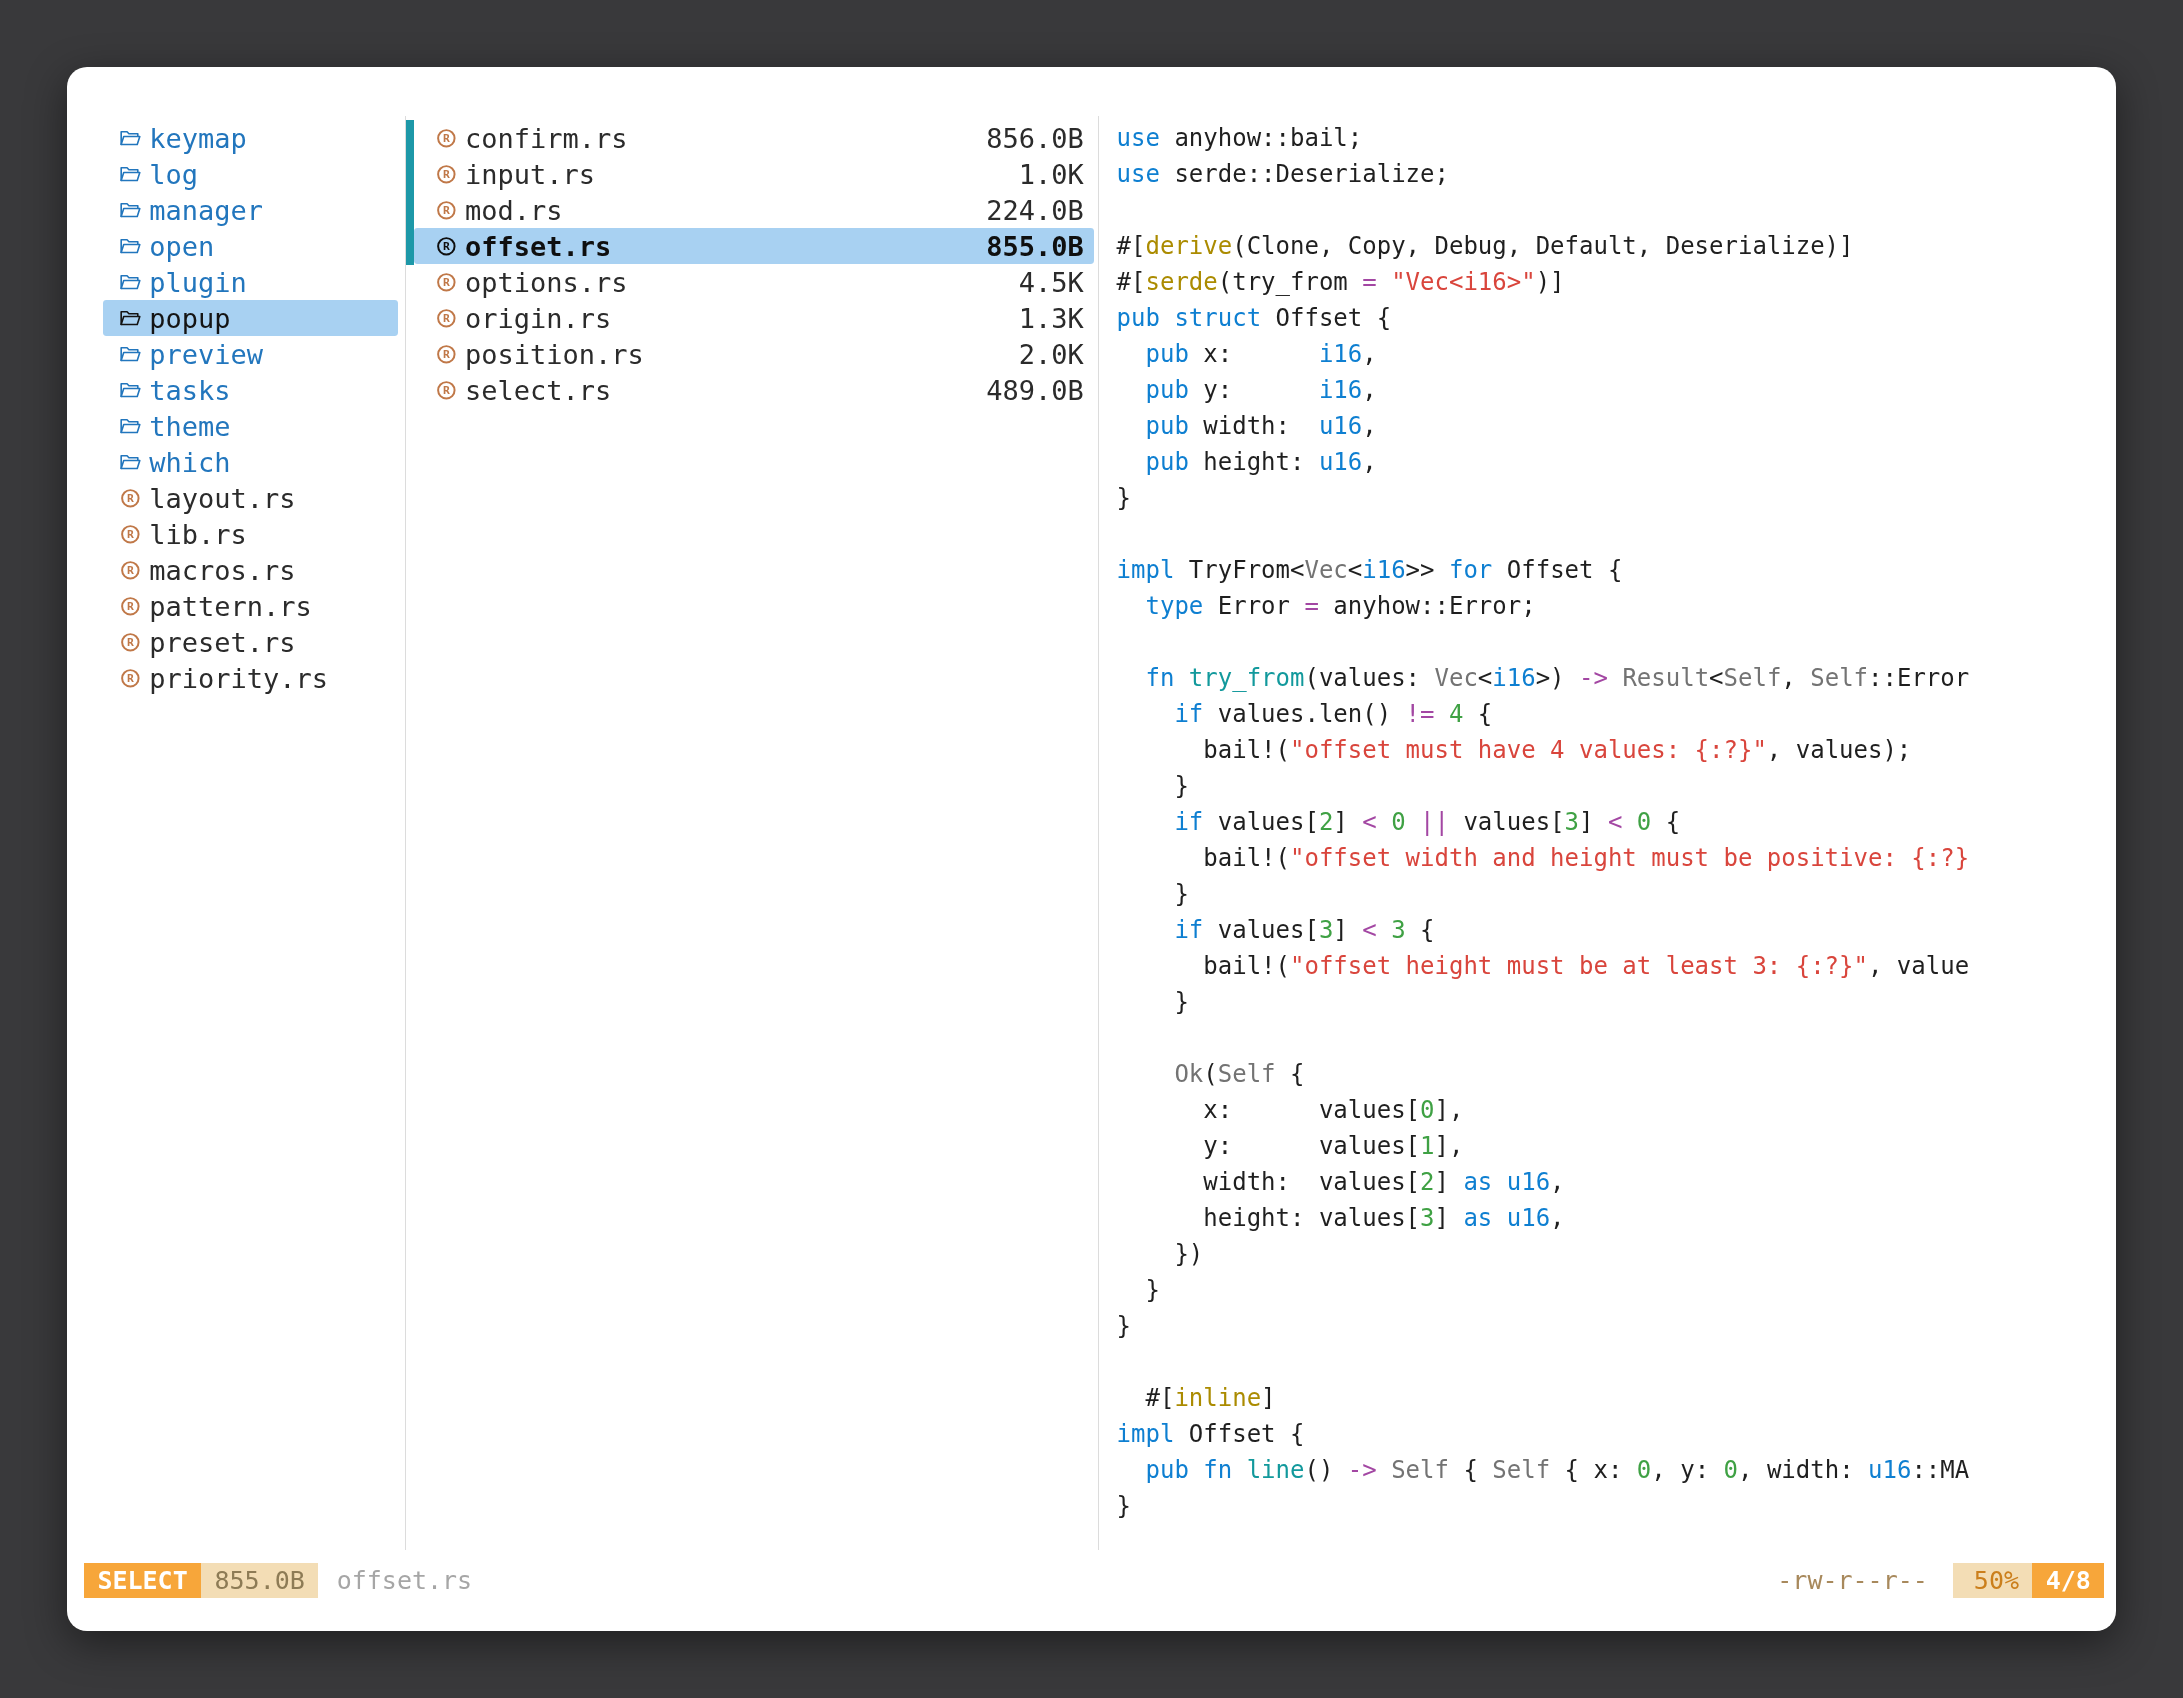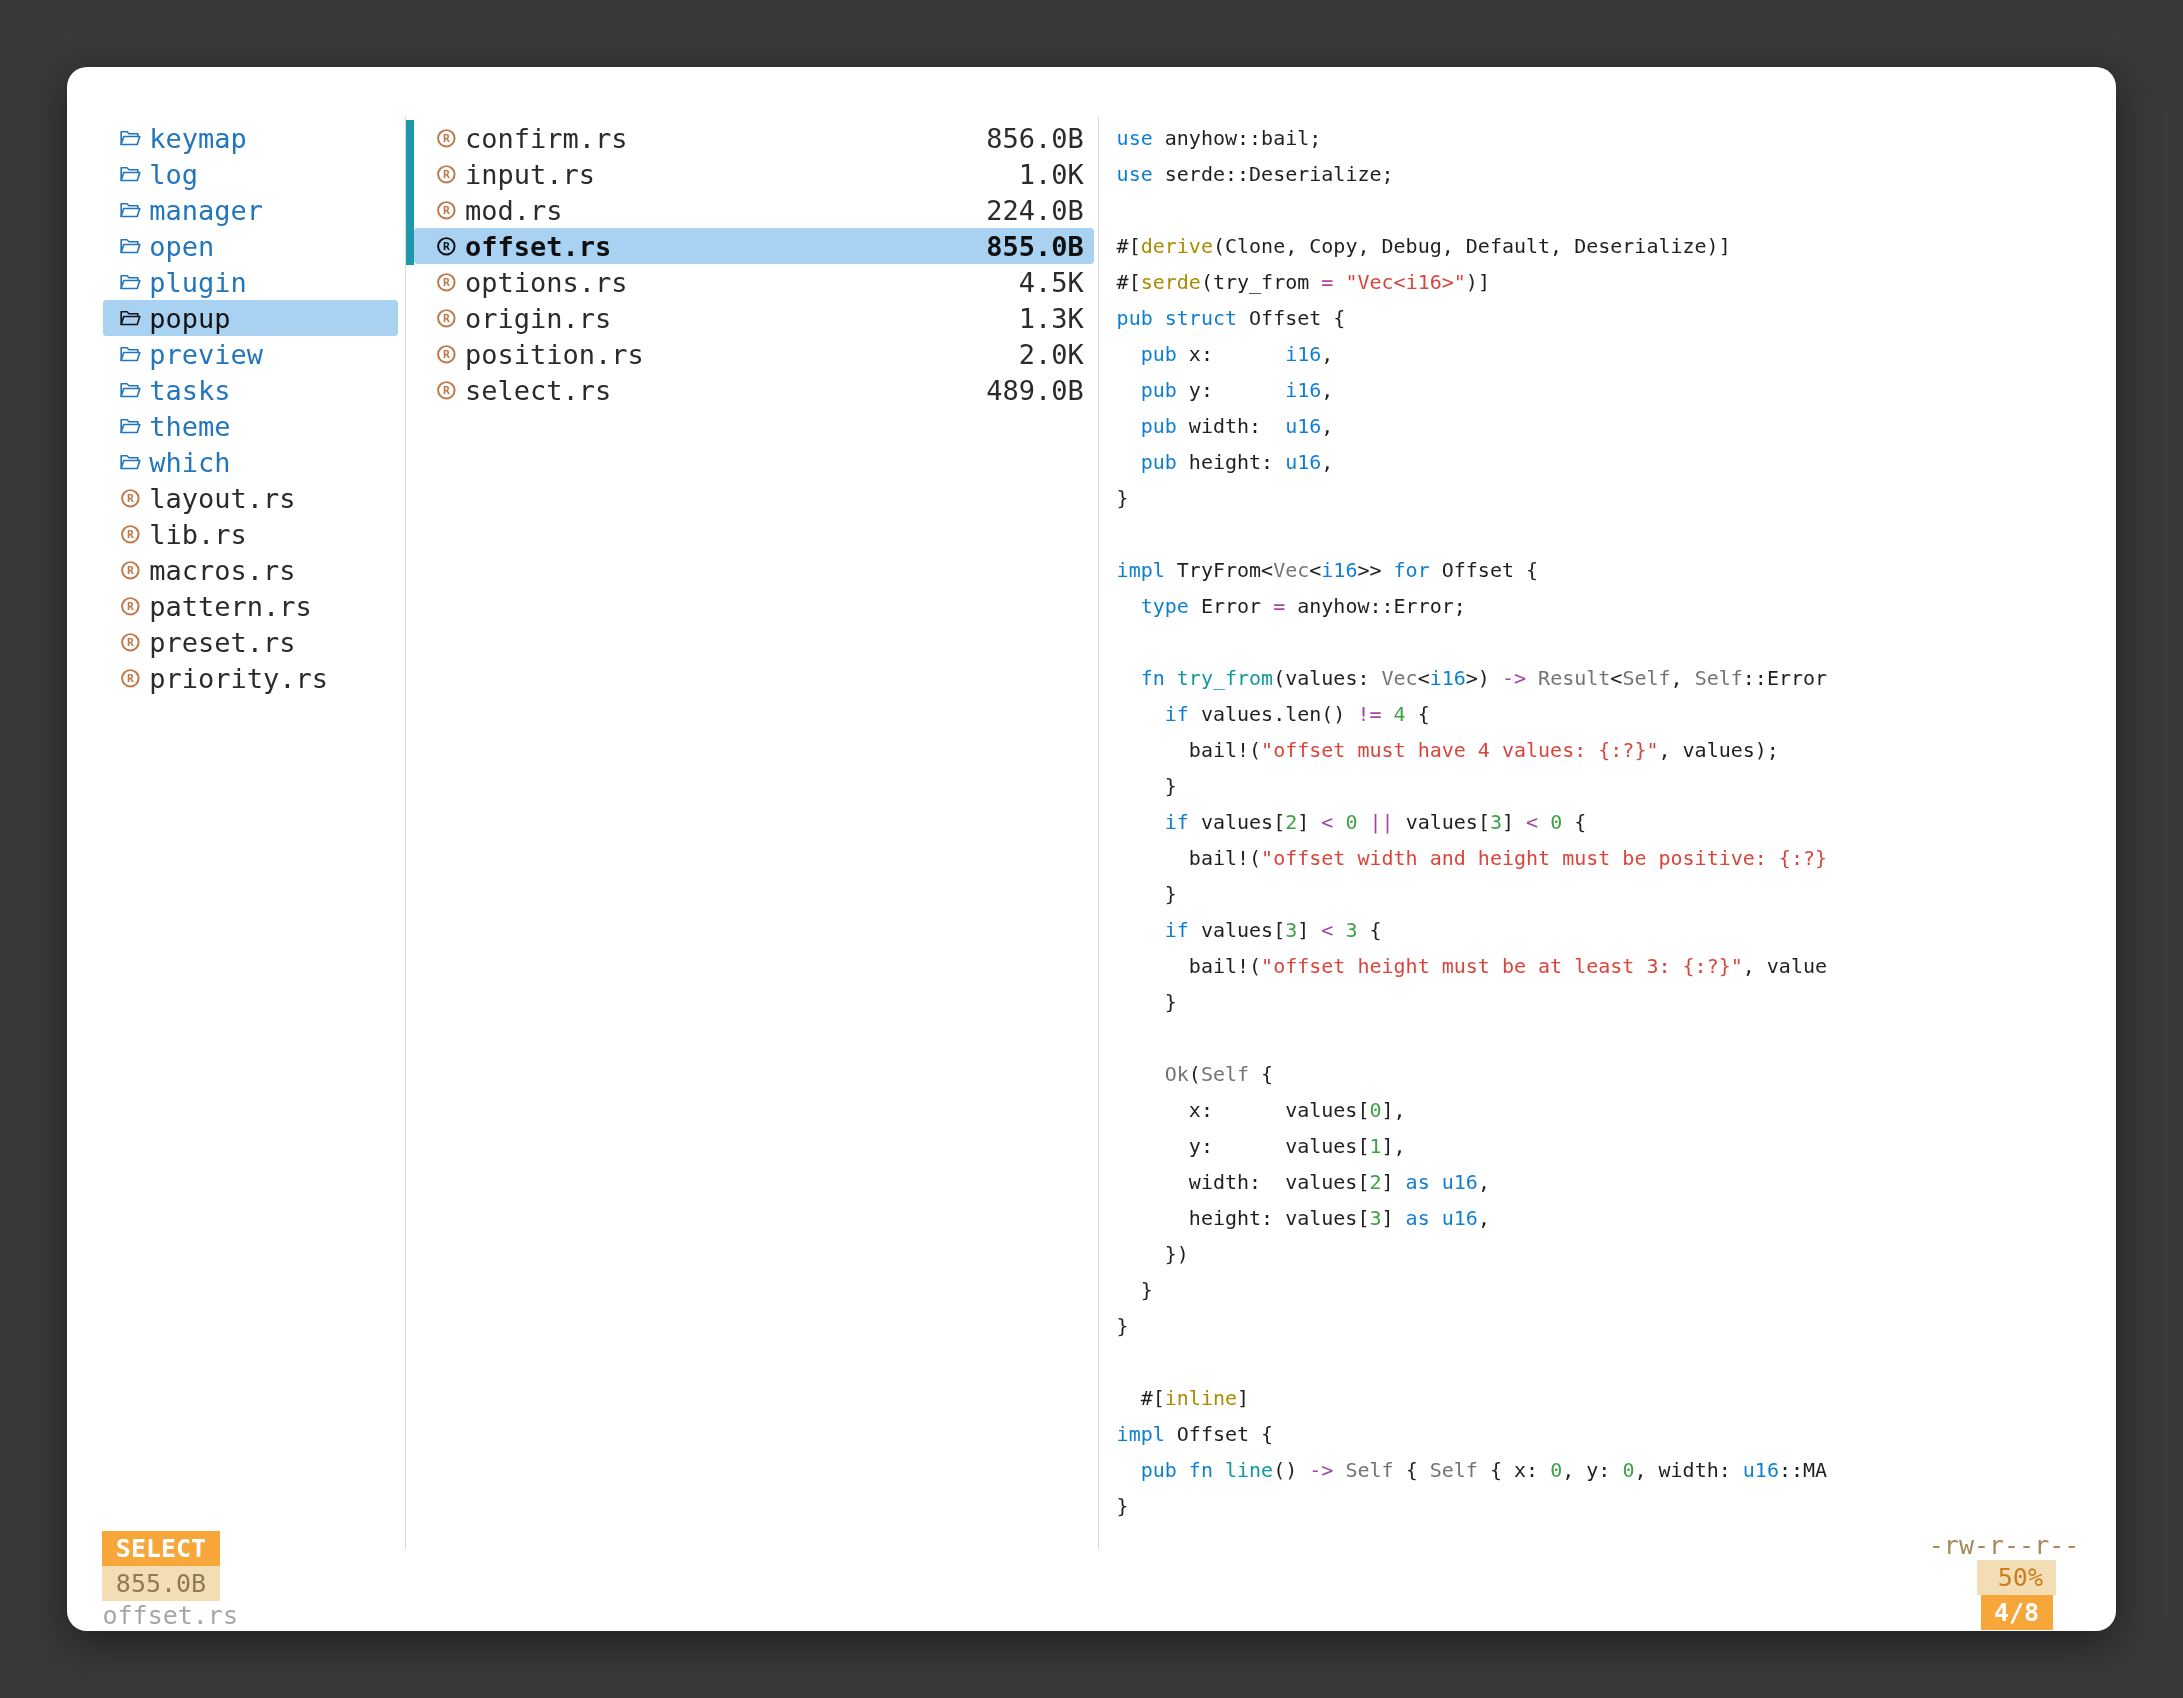--- a/index.html
+++ b/index.html
@@ -49,39 +49,39 @@
   .crow .size { margin-left:auto; }
   .crow.selected { background:#a8d1f2; color:#0f0f0f; font-weight:bold; }
   .crow.selected .icon { color:#0f0f0f; }
 
   .scrollbar {
     position:absolute; left:-1.7px; top:4.2px; width:9.2px; height:145px;
     background:#1d98a8;
   }
 
   
-  .code { font-size:20px; }
+  .code { font-size:24px; }
   .code-line { height:36px; line-height:36px; white-space:pre; color:#1f1f1f; }
   .tok-d { color:#1f1f1f; }
   .tok-m { color:#1f1f1f; }
   .tok-k { color:#0e7fd1; }
   .tok-t { color:#737373; }
   .tok-f { color:#12999c; }
   .tok-n { color:#3fa144; }
   .tok-s { color:#d9453c; }
   .tok-a { color:#ab8b00; }
   .tok-o { color:#a347a3; }
 
   
   .statusbar {
     position:absolute; left:0; right:0; bottom:0; height:81px;
     display:flex; align-items:center; justify-content:space-between;
     padding:0 11.7px 20px 17px; font-size:25px;
   }
-  .status-left, .status-right { display:flex; align-items:center;flex-direction:column; }
+  .status-left, .status-right { display:flex; align-items:center; }
   .badge { display:inline-flex; align-items:center; height:35px; padding:0 13.4px; }
   .badge-mode { background:#f7a63a; color:#ffffff; font-weight:bold; }
   .badge-size { background:#f3ddb5; color:#8d7b55; }
   .status-filename { color:#a6a6a6; margin-left:18.5px; }
   .status-perms { color:#a8895c; margin-right:25px; }
   .badge-percent { background:#f3ddb5; color:#cb7f1c;padding-left:21px; }
   .badge-position { background:#f7a63a; color:#ffffff; font-weight:bold; }
 </style>
 </head>
 <body>

